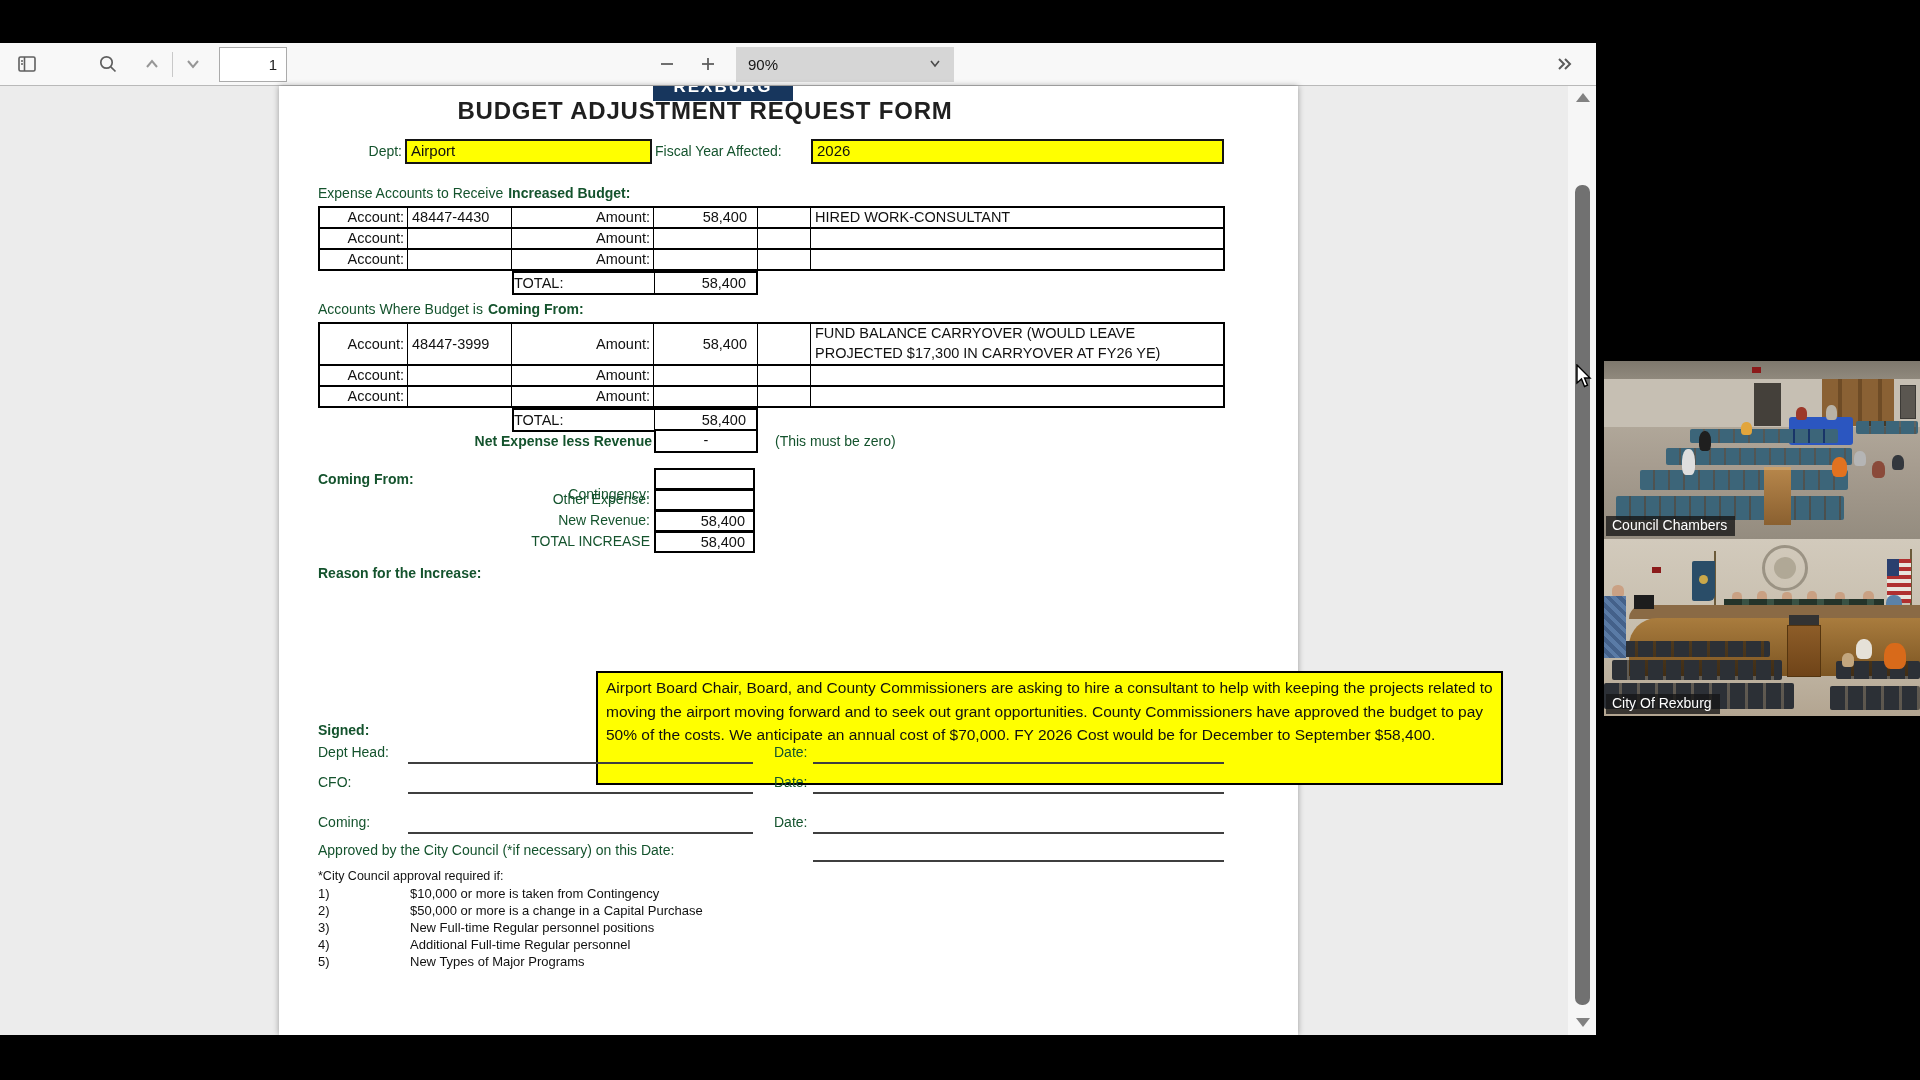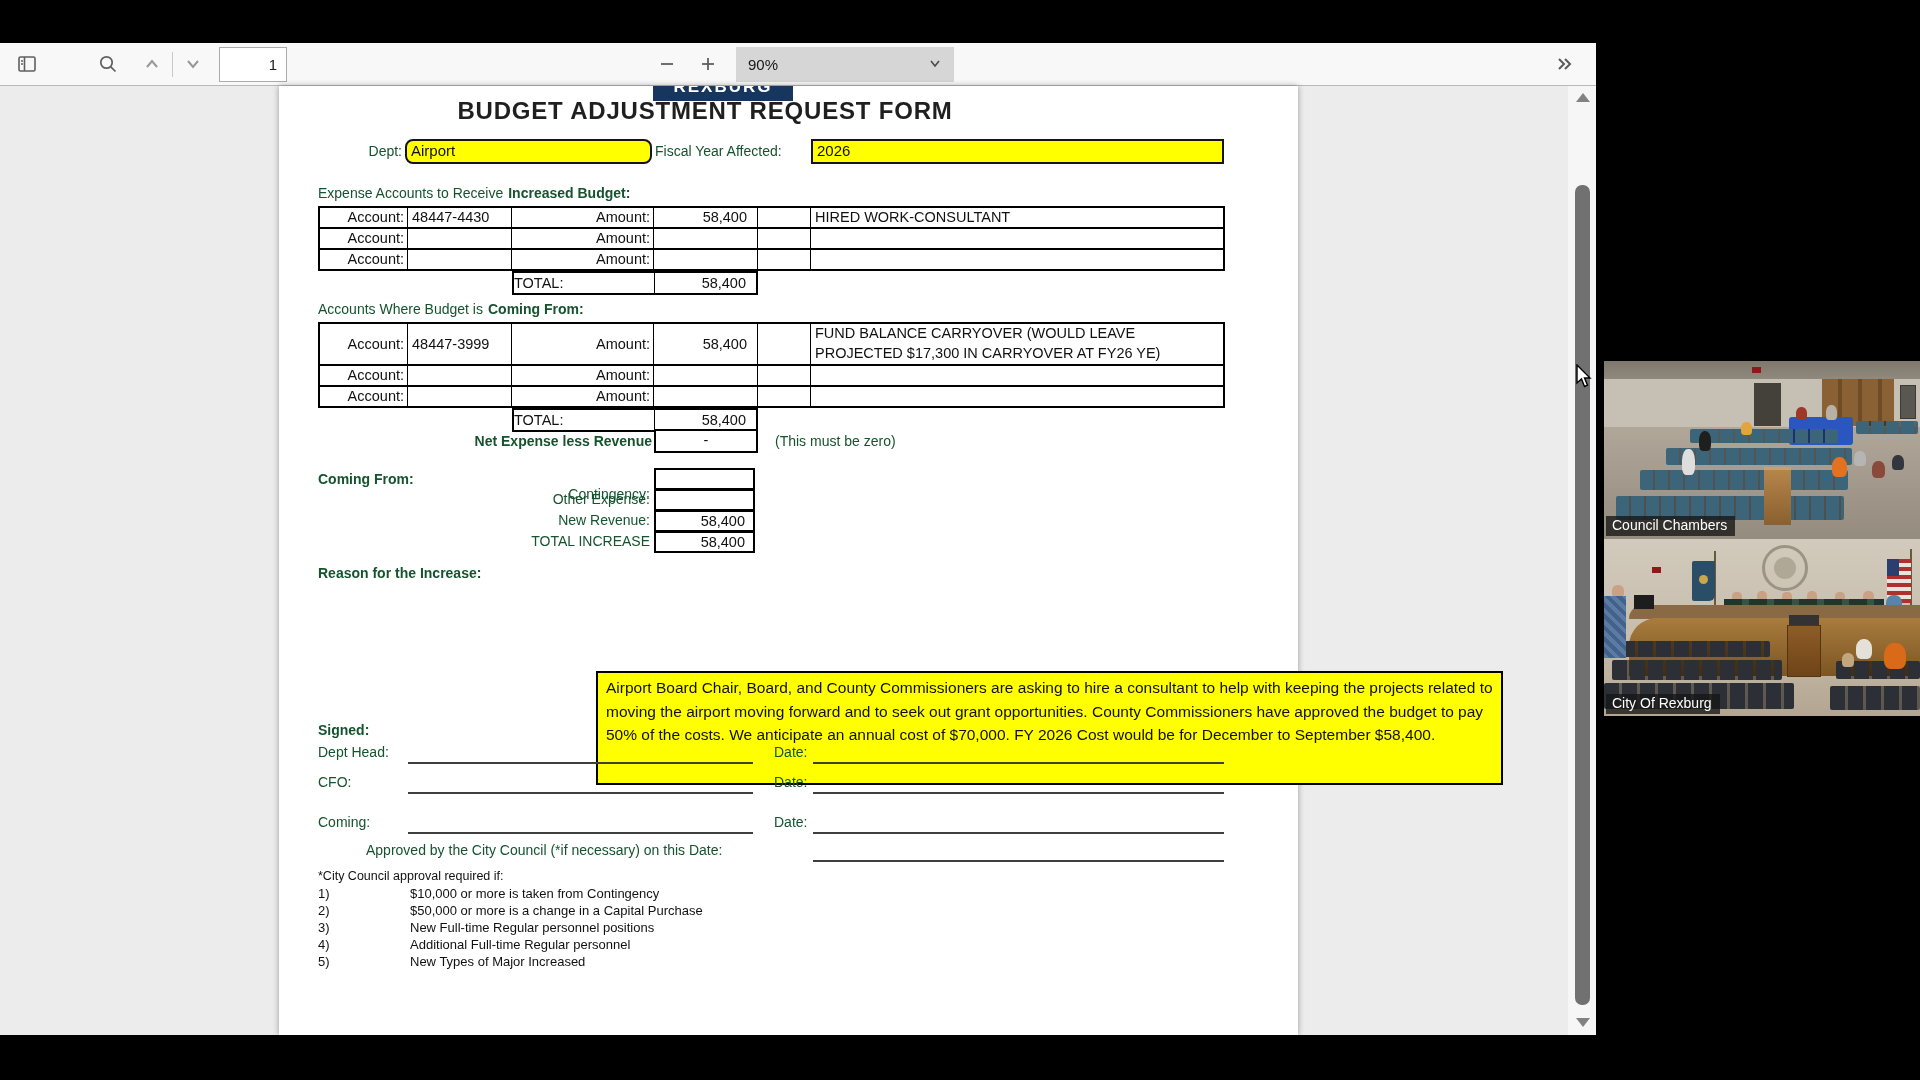--- a/index.html
+++ b/index.html
@@ -147,21 +147,21 @@
   <div id="doc-area" class="abs">
     <div id="pdf-page">
 
       <div class="abs" style="left:374px; top:0; width:140px; height:15px; background:#17365d; overflow:hidden; text-align:center;">
         <span style="display:block; margin-top:-9px; color:#fff; font-weight:bold; font-size:17px; letter-spacing:2px;">REXBURG</span>
       </div>
 
       <div class="doc b" style="left:101px; top:11px; width:650px; text-align:center; font-size:24px; letter-spacing:.8px; color:#1f1f1f;">BUDGET ADJUSTMENT REQUEST FORM</div>
 
       <div class="doc tr" style="left:37px; top:57px; width:86px;">Dept:</div>
-      <div class="yellow-field" style="left:126px; top:53px; width:247px; height:25px;border-radius:8px;">Airport</div>
+      <div class="yellow-field" style="left:126px; top:53px; width:247px; height:25px;">Airport</div>
       <div class="doc" style="left:376px; top:57px; width:156px;">Fiscal Year Affected:</div>
       <div class="yellow-field" style="left:532px; top:53px; width:413px; height:25px;">2026</div>
 
       <div class="doc" style="left:39px; top:99px;">
         <span>Expense Accounts to Receive</span><span class="b" style="margin-left:5px;">Increased Budget:</span>
       </div>
 
       <div class="ftable" style="left:39px; top:120px; width:907px;">
         <div class="frow">
           <div class="fcell lab">Account:</div>
@@ -255,34 +255,34 @@
       <div class="doc" style="left:39px; top:688px;">CFO:</div>
       <div class="sig-line" style="left:129px; top:706px; width:345px;"></div>
       <div class="doc" style="left:495px; top:688px;">Date:</div>
       <div class="sig-line" style="left:534px; top:706px; width:411px;"></div>
 
       <div class="doc" style="left:39px; top:728px;">Coming:</div>
       <div class="sig-line" style="left:129px; top:746px; width:345px;"></div>
       <div class="doc" style="left:495px; top:728px;">Date:</div>
       <div class="sig-line" style="left:534px; top:746px; width:411px;"></div>
 
-      <div class="doc" style="left:39px; top:756px;margin-left:48px;">Approved by the City Council (*if necessary) on this Date:</div>
+      <div class="doc" style="left:39px; top:756px;">Approved by the City Council (*if necessary) on this Date:</div>
       <div class="sig-line" style="left:534px; top:774px; width:411px;"></div>
 
       <div class="fnote" style="left:39px; top:783px; font-size:12.5px;">*City Council approval required if:</div>
       <div class="fnote" style="left:39px; top:800px;">1)</div>
       <div class="fnote" style="left:131px; top:800px;">$10,000 or more is taken from Contingency</div>
       <div class="fnote" style="left:39px; top:817px;">2)</div>
       <div class="fnote" style="left:131px; top:817px;">$50,000 or more is a change in a Capital Purchase</div>
       <div class="fnote" style="left:39px; top:834px;">3)</div>
       <div class="fnote" style="left:131px; top:834px;">New Full-time Regular personnel positions</div>
       <div class="fnote" style="left:39px; top:851px;">4)</div>
       <div class="fnote" style="left:131px; top:851px;">Additional Full-time Regular personnel</div>
       <div class="fnote" style="left:39px; top:868px;">5)</div>
-      <div class="fnote" style="left:131px; top:868px;">New Types of Major Increased</div>
+      <div class="fnote" style="left:131px; top:868px;">New Types of Major Programs</div>
     </div>
   </div>
 
   <div id="scrollbar" class="abs">
     <div id="sb-up" class="sb-arrow"></div>
     <div id="sb-thumb"></div>
     <div id="sb-down" class="sb-arrow"></div>
   </div>
 
   <div id="video1" class="abs video">

